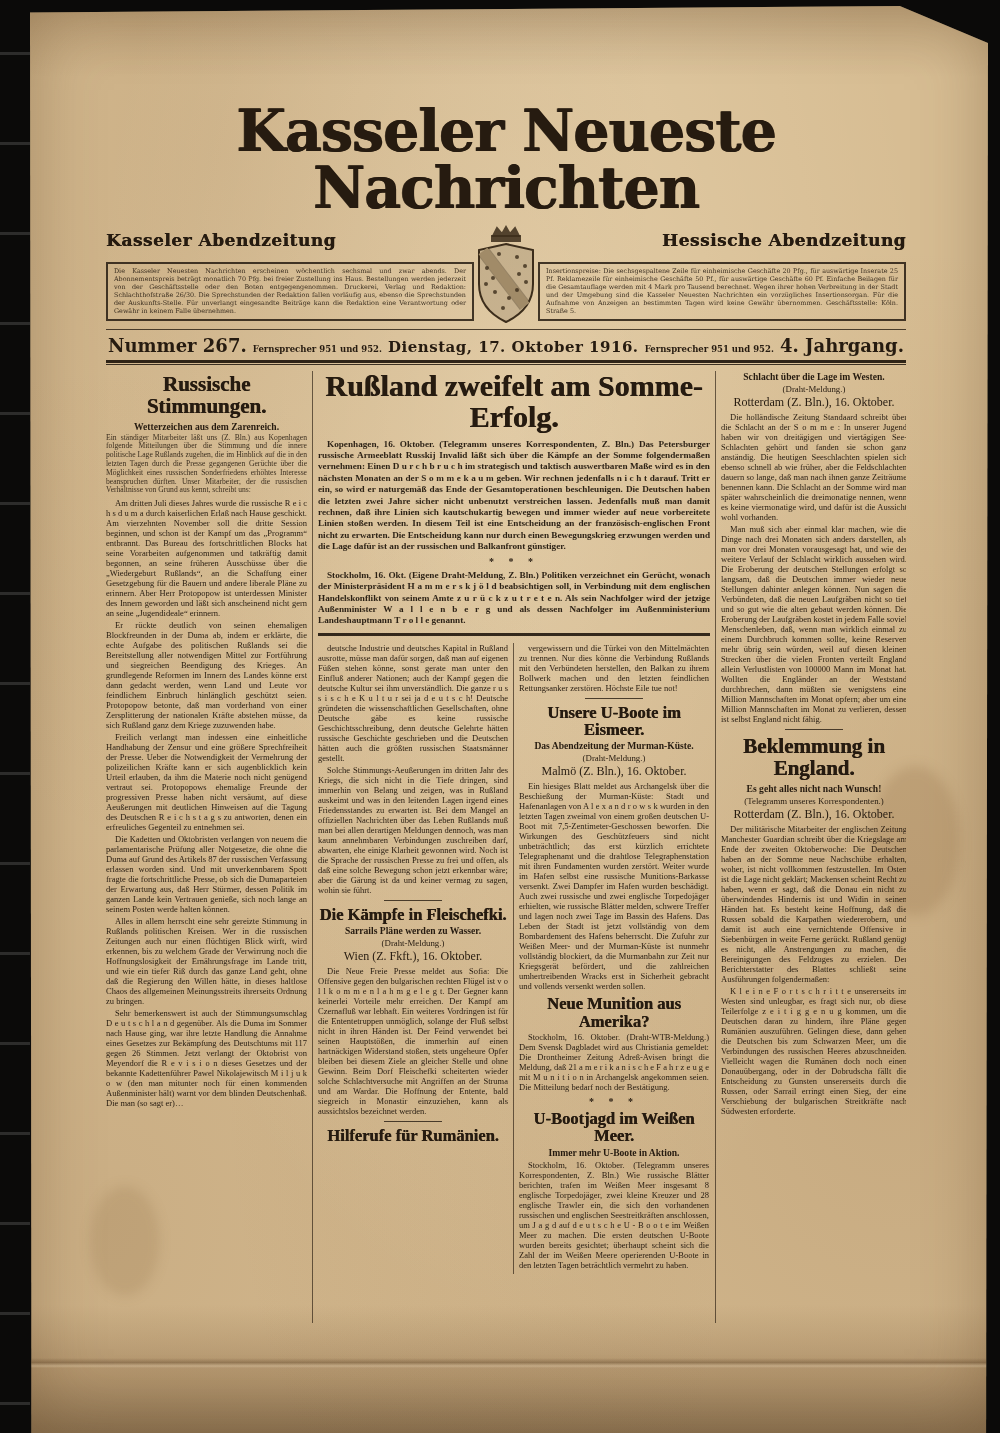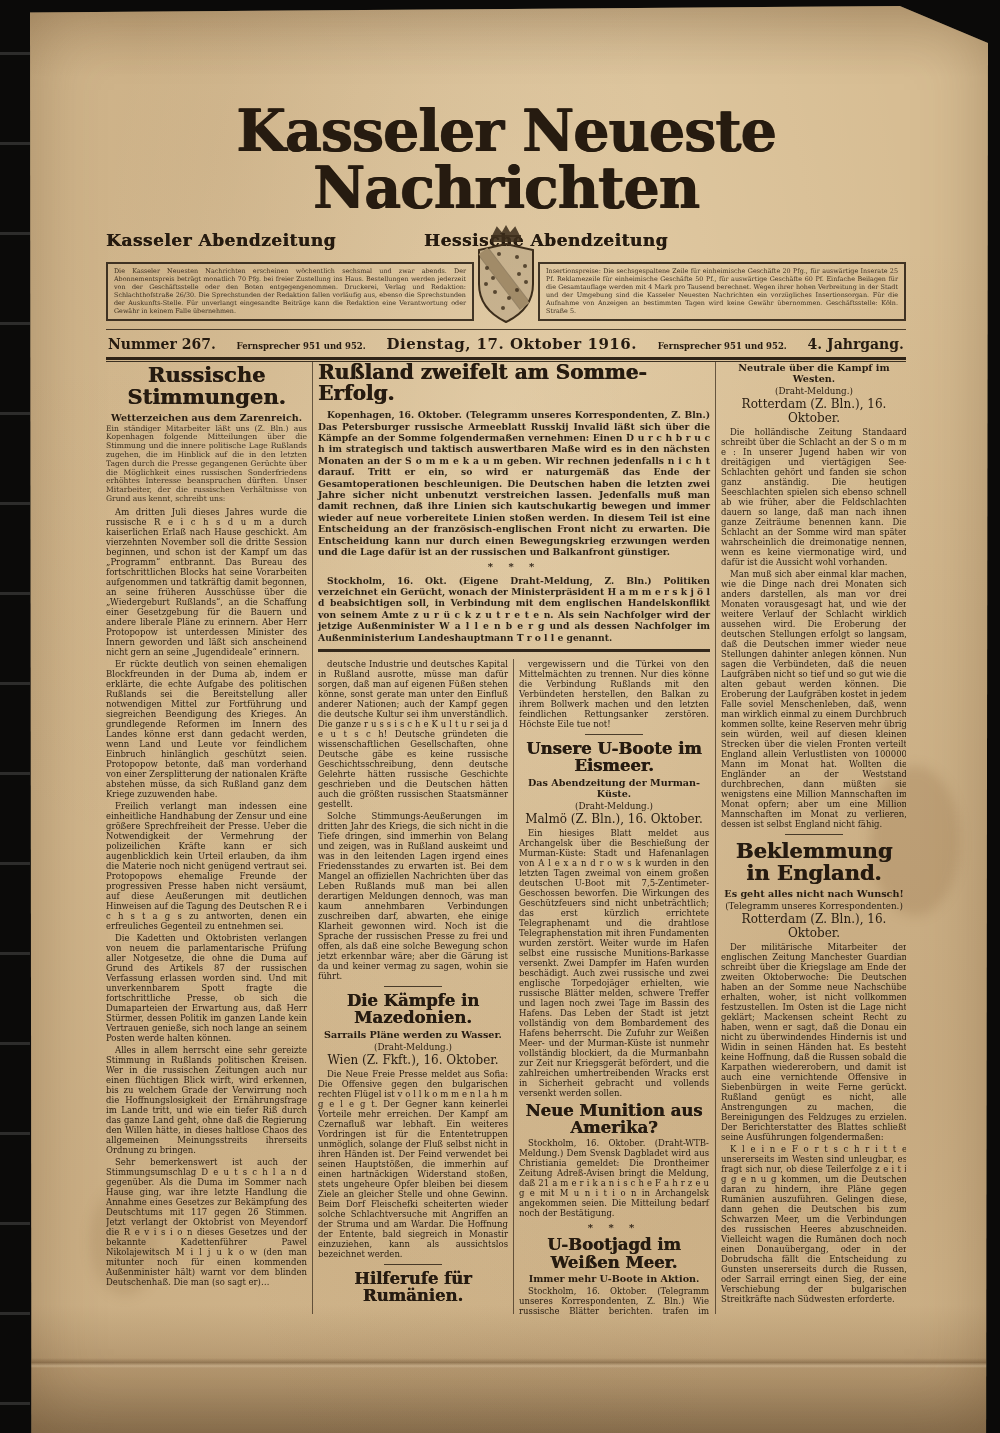--- a/index.html
+++ b/index.html
@@ -34,51 +34,51 @@
   .stain{position:absolute;border-radius:50%;filter:blur(6px);}
   .stain.s1{left:840px;top:760px;width:90px;height:150px;background:rgba(120,82,44,.18);}
   .stain.s2{left:60px;top:1180px;width:70px;height:110px;background:rgba(120,82,44,.14);}
 
   .inner{position:absolute;left:76px;top:72px;width:800px;}
 
   
   .masthead{font-size:57px;line-height:1;font-weight:bold;text-align:center;
     margin:24px 0 14px;letter-spacing:-1px;
     text-shadow:.7px 0 0 currentColor,-.4px .4px 0 rgba(38,27,16,.7);}
-  .editions{position:relative;display:flex;justify-content:flex-start;gap:88px;
+  .editions{position:relative;display:flex;justify-content:space-between;gap:88px;
     font-size:17px;font-weight:bold;letter-spacing:.5px;margin-bottom:6px;
     text-shadow:.4px 0 0 currentColor;}
   .crest{position:absolute;left:50%;transform:translateX(-50%);top:-6px;width:66px;height:102px;}
   .imprints{display:flex;justify-content:space-between;margin-top:12px;}
   .imprint{width:368px;border:2px solid rgba(38,27,16,.85);padding:4px 6px;
     font-size:6.4px;line-height:7.9px;text-align:justify;
     color:rgba(38,27,16,.92);}
   
   .rule-thin{border-top:1px solid rgba(38,27,16,.8);margin-top:8px;}
   .dateline{display:flex;align-items:baseline;justify-content:space-between;
     padding:5px 2px 4px;}
-  .dl-issue,.dl-volume{font-size:14px;font-weight:bold;}
+  .dl-issue,.dl-volume{font-size:18px;font-weight:bold;}
   .dl-phone{font-size:8.5px;font-weight:bold;}
   .dl-date{font-size:15px;font-weight:bold;letter-spacing:.5px;}
   .rule-heavy{height:5px;border-top:3.5px solid rgba(33,23,13,.92);
     border-bottom:1.3px solid rgba(33,23,13,.85);}
   
   .headline{font-size:49px;line-height:1.05;font-weight:bold;text-align:center;
     margin:14px 0 8px;letter-spacing:0px;
     text-shadow:.8px 0 0 currentColor,-.4px .3px 0 rgba(38,27,16,.65);}
   
-  .cols{display:flex;height:952px;overflow:hidden;}
+  .cols{display:flex;margin-top:6px;height:952px;overflow:hidden;font-family:Liberation Serif, serif;}
   .vrule{width:1px;background:rgba(40,28,16,.65);margin:0 5px;flex:none;}
   .col-left{width:201px;flex:none;}
   .col-mid{width:392px;flex:none;}
   .col-right{width:186px;flex:none;}
 
   .h-big{font-size:21px;font-weight:bold;text-align:center;margin:2px 0 3px;line-height:1.05;
     text-shadow:.5px 0 0 currentColor;}
-  .h-mid{font-size:20px;font-weight:bold;margin:0 0 6px;line-height:1.02;
+  .h-mid{font-size:30px;font-weight:bold;text-align:center;margin:0 0 6px;line-height:1.02;
     text-shadow:.6px 0 0 currentColor;}
   .h-sub{font-size:16.5px;font-weight:bold;text-align:center;margin:3px 0 2px;line-height:1.05;
     text-shadow:.4px 0 0 currentColor;}
   .subhead{font-size:9.6px;font-weight:bold;text-align:center;margin:0 0 2px;}
   .wire{font-size:8.8px;text-align:center;margin:0 0 1px;}
   .dateline-city{font-size:12px;text-align:center;margin:0 0 2px;}
   .body{text-align:justify;font-size:8.5px;line-height:10px;}
   .body .para{margin:0 0 2px;text-indent:9px;}
   .lead{font-size:7.6px;line-height:8.8px;text-align:justify;margin:0 0 3px;
     color:rgba(38,27,16,.9);}
@@ -182,21 +182,21 @@
         <div class="rule-mid"></div>
 
         <div class="subcols">
           <div class="subcol">
             <div class="body">
                 <p class="para">deutsche Industrie und deutsches Kapital in Rußland ausrotte, müsse man dafür sorgen, daß man auf eigenen Füßen stehen könne, sonst gerate man unter den Einfluß anderer Nationen; auch der Kampf gegen die deutsche Kultur sei ihm unverständlich. Die ganze r u s s i s c h e K u l t u r sei ja d e u t s c h! Deutsche gründeten die wissenschaftlichen Gesellschaften, ohne Deutsche gäbe es keine russische Geschichtsschreibung, denn deutsche Gelehrte hätten russische Geschichte geschrieben und die Deutschen hätten auch die größten russischen Staatsmänner gestellt.</p>
                 <p class="para">Solche Stimmungs-Aeußerungen im dritten Jahr des Kriegs, die sich nicht in die Tiefe dringen, sind immerhin von Belang und zeigen, was in Rußland auskeimt und was in den leitenden Lagen irgend eines Friedensstandes zu erwarten ist. Bei dem Mangel an offiziellen Nachrichten über das Leben Rußlands muß man bei allen derartigen Meldungen dennoch, was man kaum annehmbaren Verbindungen zuschreiben darf, abwarten, ehe einige Klarheit gewonnen wird. Noch ist die Sprache der russischen Presse zu frei und offen, als daß eine solche Bewegung schon jetzt erkennbar wäre; aber die Gärung ist da und keiner vermag zu sagen, wohin sie führt.</p>
               </div>
             <div class="sep-dash"></div>
             <section class="article">
-              <h3 class="h-sub">Die Kämpfe in Mazedonien.</h3>
+              <h3 class="h-sub">Die Kämpfe in Fleischefki.</h3>
               <div class="subhead">Sarrails Pläne werden zu Wasser.</div>
               <div class="wire">(Draht-Meldung.)</div>
               <div class="dateline-city">Wien (Z. Fkft.), 16. Oktober.</div>
               <div class="body">
                   <p class="para">Die Neue Freie Presse meldet aus Sofia: Die Offensive gegen den bulgarischen rechten Flügel ist v o l l k o m m e n l a h m g e l e g t. Der Gegner kann keinerlei Vorteile mehr erreichen. Der Kampf am Czernafluß war lebhaft. Ein weiteres Vordringen ist für die Ententetruppen unmöglich, solange der Fluß selbst nicht in ihren Händen ist. Der Feind verwendet bei seinen Hauptstößen, die immerhin auf einen hartnäckigen Widerstand stoßen, stets ungeheure Opfer bleiben bei diesem Ziele an gleicher Stelle und ohne Gewinn. Beim Dorf Fleischefki scheiterten wieder solche Schlachtversuche mit Angriffen an der Struma und am Wardar. Die Hoffnung der Entente, bald siegreich in Monastir einzuziehen, kann als aussichtslos bezeichnet werden.</p>
                 </div>
             </section>
             <div class="sep-dash"></div>
             <section class="article">
               <h3 class="h-sub">Hilferufe für Rumänien.</h3>
@@ -235,21 +235,21 @@
                 </div>
             </section>
           </div>
         </div>
       </div>
 
       <div class="vrule"></div>
 
       <div class="col-right">
         <section class="article">
-          <div class="subhead">Neutrale über die Kampf im Westen.</div>
+          <div class="subhead">Schlacht über die Lage im Westen.</div>
           <div class="wire">(Draht-Meldung.)</div>
           <div class="dateline-city">Rotterdam (Z. Bln.), 16. Oktober.</div>
           <div class="body">
               <p class="para">Die holländische Zeitung Standaard schreibt über die Schlacht an der S o m m e : In unserer Jugend haben wir von dreitägigen und viertägigen See-Schlachten gehört und fanden sie schon ganz anständig. Die heutigen Seeschlachten spielen sich ebenso schnell ab wie früher, aber die Feldschlachten dauern so lange, daß man nach ihnen ganze Zeiträume benennen kann. Die Schlacht an der Somme wird man später wahrscheinlich die dreimonatige nennen, wenn es keine viermonatige wird, und dafür ist die Aussicht wohl vorhanden.</p>
               <p class="para">Man muß sich aber einmal klar machen, wie die Dinge nach drei Monaten sich anders darstellen, als man vor drei Monaten vorausgesagt hat, und wie der weitere Verlauf der Schlacht wirklich aussehen wird. Die Eroberung der deutschen Stellungen erfolgt so langsam, daß die Deutschen immer wieder neue Stellungen dahinter anlegen können. Nun sagen die Verbündeten, daß die neuen Laufgräben nicht so tief und so gut wie die alten gebaut werden können. Die Eroberung der Laufgräben kostet in jedem Falle soviel Menschenleben, daß, wenn man wirklich einmal zu einem Durchbruch kommen sollte, keine Reserven mehr übrig sein würden, weil auf diesen kleinen Strecken über die vielen Fronten verteilt England allein Verlustlisten von 100000 Mann im Monat hat. Wollten die Engländer an der Weststand durchbrechen, dann müßten sie wenigstens eine Million Mannschaften im Monat opfern; aber um eine Million Mannschaften im Monat zu verlieren, dessen ist selbst England nicht fähig.</p>
             </div>
         </section>
         <div class="sep-dash"></div>
         <section class="article">
           <h3 class="h-big">Beklemmung in England.</h3>

